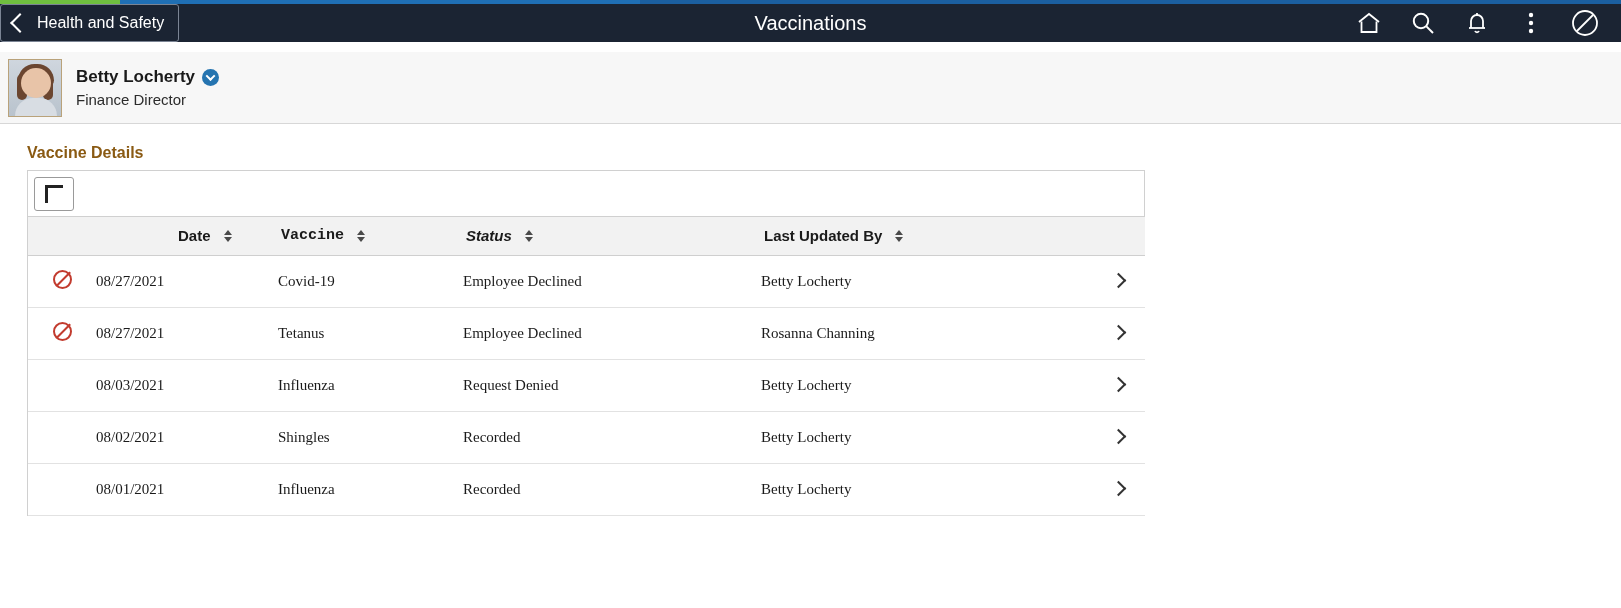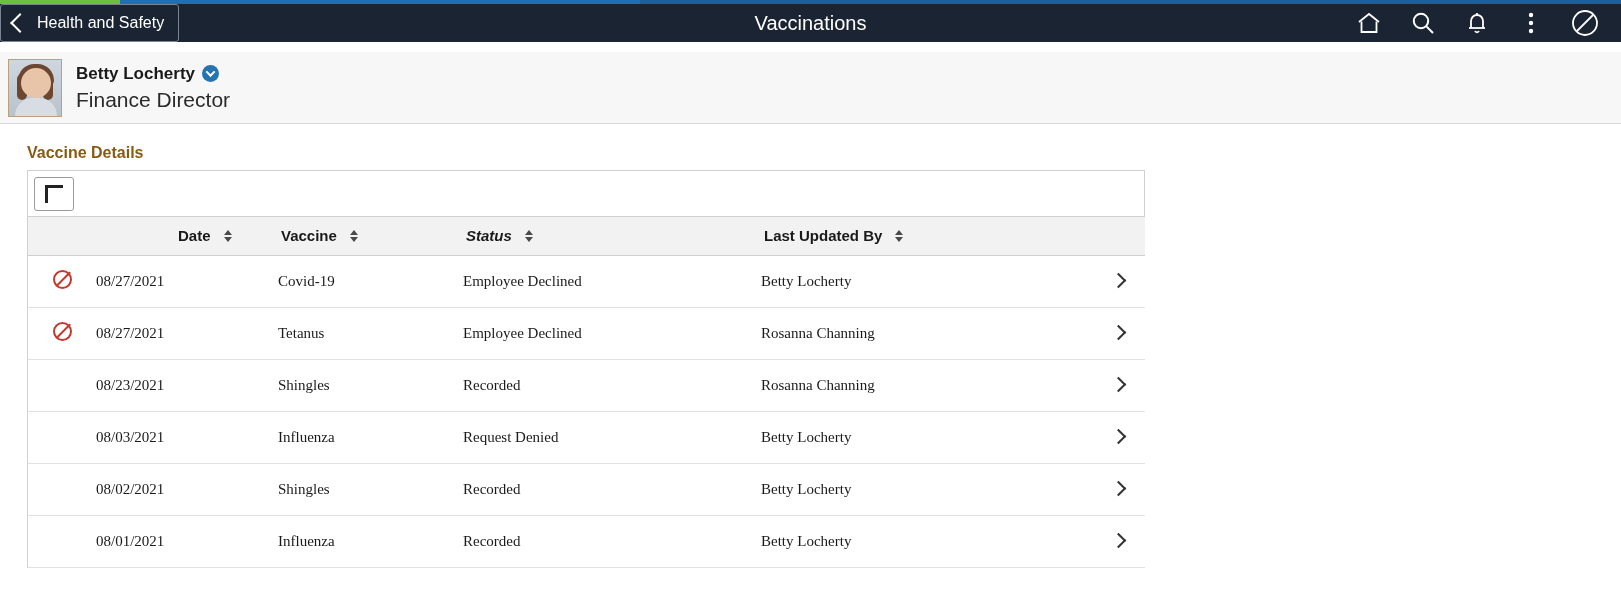--- a/index.html
+++ b/index.html
@@ -135,21 +135,21 @@
     display: flex; align-items: center; justify-content: center;
     cursor: pointer;
   }
   .related-actions .rchev {
     width: 7px; height: 7px;
     border-right: 2px solid #ffffff;
     border-bottom: 2px solid #ffffff;
     transform: rotate(45deg) translate(-1px,-1px);
   }
   .person-job {
-    font-size: 21px; color: #2b2b2b; margin-top: 4px;
+    font-size: 15px; color: #2b2b2b; margin-top: 4px;
   }
 
   
   .content { position: absolute; top: 124px; left: 12px; width: 1621px; }
   .section-title {
     color: #8a5a13;
     font-size: 16px;
     font-weight: bold;
     margin: 20px 0 8px 15px;
   }
@@ -356,21 +356,21 @@
           <th>
             <div class="th-inner" style="padding-left:82px;">
               <span>Date</span>
               <span class="sort-ico">
                   <i class="up"></i>
                   <i class="down"></i>
                 </span>
             </div>
           </th>
           <th>
-            <div class="th-inner" style="padding-left:3px;">
+            <div class="th-inner" style="padding-left:3px;font-family:Liberation Mono, monospace;">
               <span>Vaccine</span>
               <span class="sort-ico">
                   <i class="up"></i>
                   <i class="down"></i>
                 </span>
             </div>
           </th>
           <th>
             <div class="th-inner" style="padding-left:3px;font-style:italic;">
               <span>Status</span>
@@ -409,28 +409,20 @@
           <td class="flag-cell">
             <span class="deny-ico"></span>
           </td>
           <td class="cell-pad-date">08/27/2021</td>
           <td class="cell-pad-vaccine">Tetanus</td>
           <td class="cell-pad-status">Employee Declined</td>
           <td class="cell-pad-updated">Rosanna Channing</td>
           <td class="chev-cell"><span class="row-chev"></span></td>
         </tr>
 
-        <tr class="row-clickable">
-          <td class="flag-cell"></td>
-          <td class="cell-pad-date">08/23/2021</td>
-          <td class="cell-pad-vaccine">Shingles</td>
-          <td class="cell-pad-status">Recorded</td>
-          <td class="cell-pad-updated">Rosanna Channing</td>
-          <td class="chev-cell"><span class="row-chev"></span></td>
-        </tr>
 
         <tr class="row-clickable">
           <td class="flag-cell"></td>
           <td class="cell-pad-date">08/03/2021</td>
           <td class="cell-pad-vaccine">Influenza</td>
           <td class="cell-pad-status">Request Denied</td>
           <td class="cell-pad-updated">Betty Locherty</td>
           <td class="chev-cell"><span class="row-chev"></span></td>
         </tr>
 

